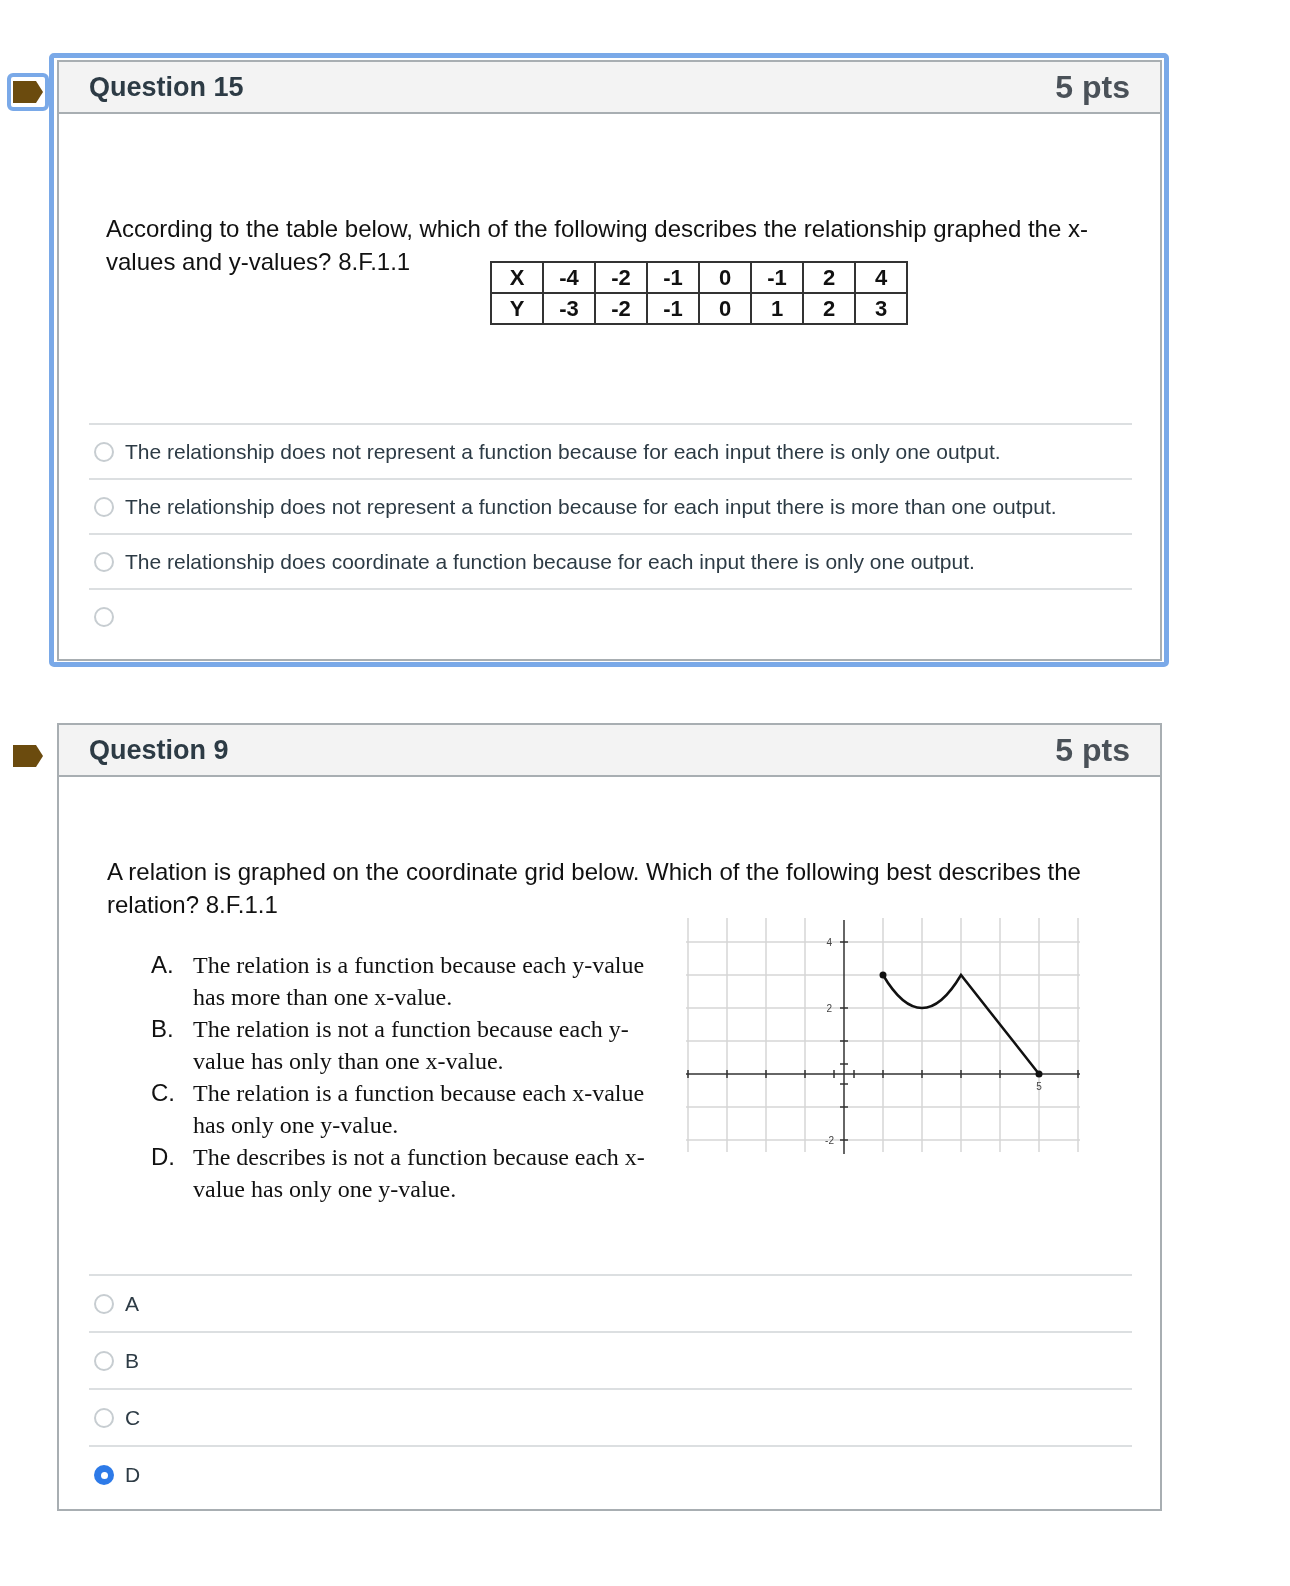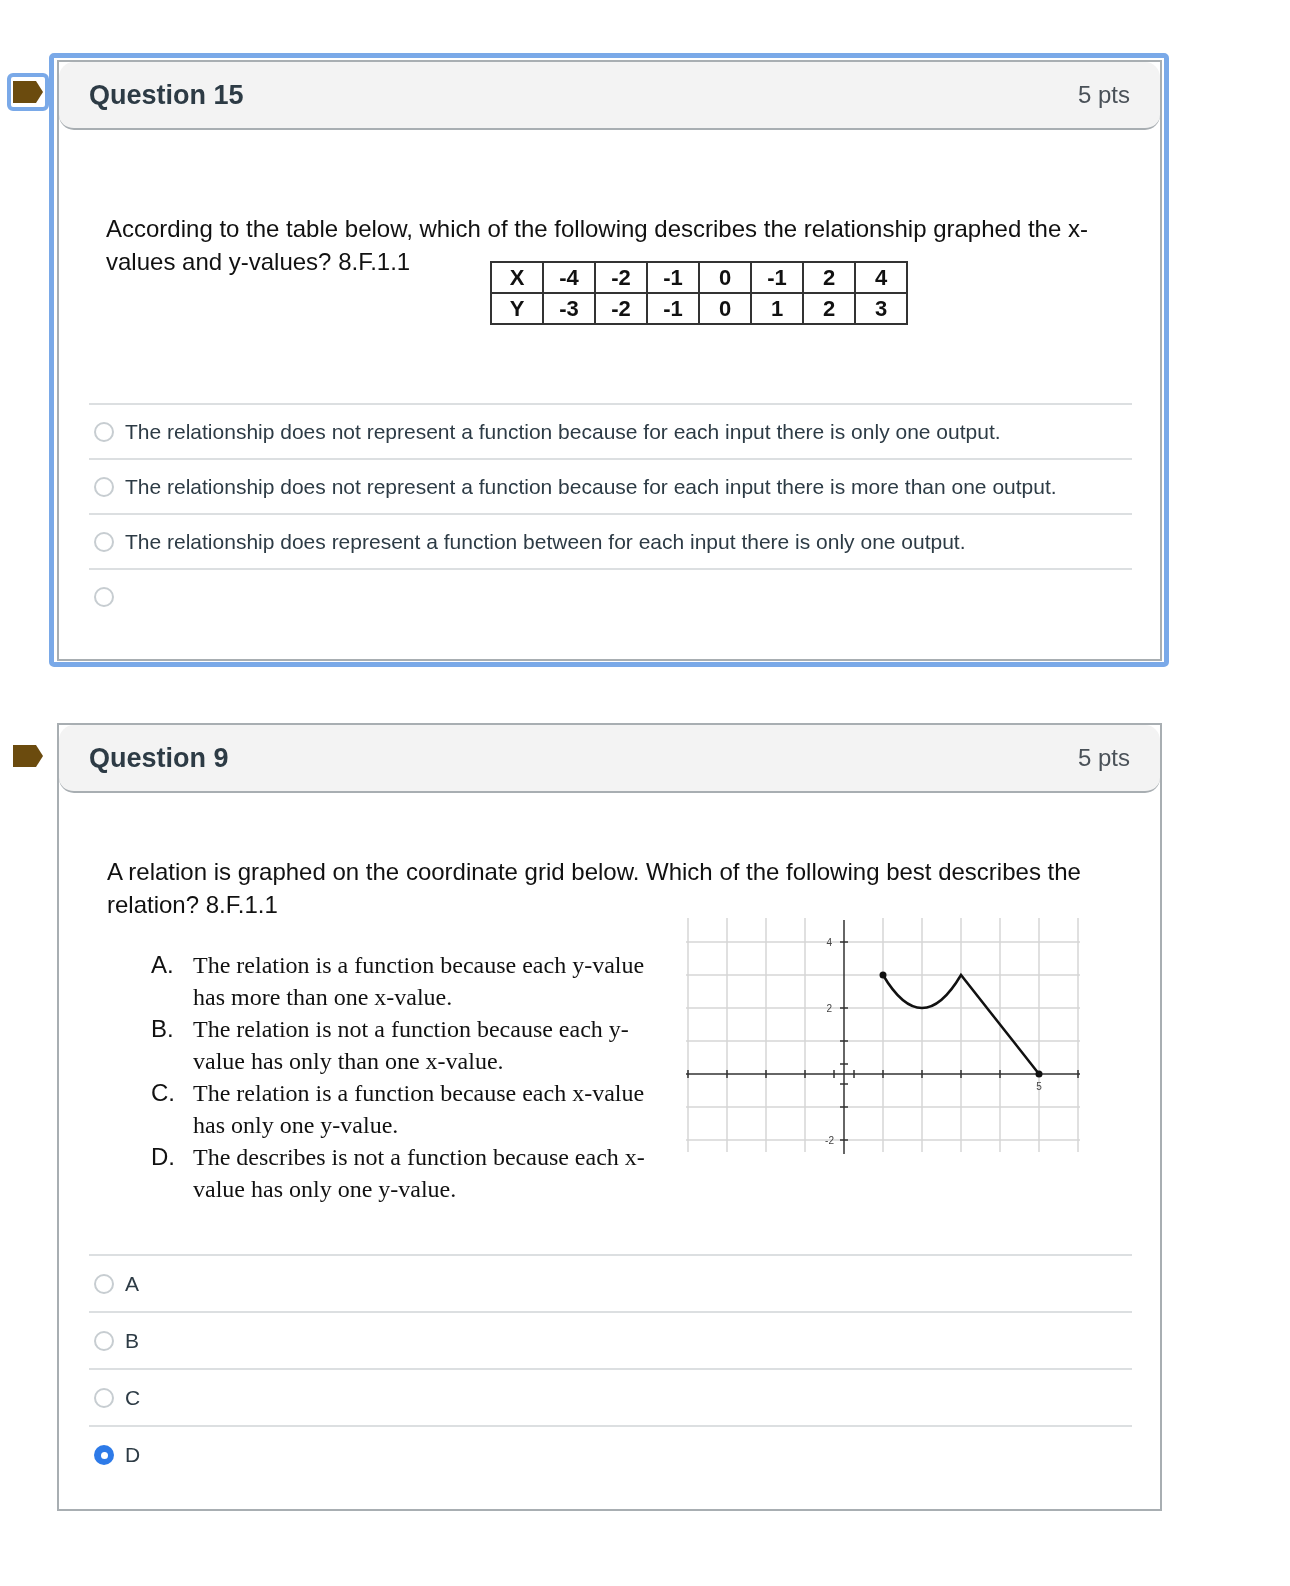--- a/index.html
+++ b/index.html
@@ -2,28 +2,28 @@
 <html><head>
 <meta charset="utf-8">
 <style>
   html, body { margin:0; padding:0; background:#ffffff; }
   body { width:1290px; height:1586px; position:relative; font-family:"Liberation Sans", sans-serif; color:#2d3b45; }
   .flag { position:absolute; width:30px; height:22px; }
   .flag svg { display:block; }
   .flag-focus { position:absolute; left:7px; top:73px; width:42px; height:38px; border:4px solid #7aa9e8; border-radius:6px; box-sizing:border-box; }
   .q-outer-focus { position:absolute; left:49px; top:53px; width:1120px; height:614px; border:5px solid #7aa9e8; border-radius:5px; box-sizing:border-box; }
   .q { position:absolute; left:57px; width:1105px; border:2px solid #a8aeb2; box-sizing:border-box; background:#fff; }
-  .q-head { height:68px; background:#f3f3f3; border-bottom:2px solid #a8aeb2; display:flex; align-items:center; justify-content:space-between; padding:0 30px; box-sizing:border-box;border-radius:15px; }
+  .q-head { height:52px; background:#f3f3f3; border-bottom:2px solid #a8aeb2; display:flex; align-items:center; justify-content:space-between; padding:0 30px; box-sizing:border-box; }
   .q-title { font-size:27px; font-weight:bold; color:#2d3b45; }
-  .q-pts { font-size:24px; font-weight:normal; color:#4a5158; }
+  .q-pts { font-size:32px; font-weight:bold; color:#4a5158; }
   .prompt { position:absolute; font-size:24px; line-height:33px; color:#111; }
   .prompt b { font-weight:normal; }
   table.xy { position:absolute; border-collapse:collapse; font-size:22px; font-weight:bold; color:#111; }
   table.xy td { border:2px solid #333; width:50px; height:29px; text-align:center; padding:0; }
-  .answers { position:absolute; left:30px; width:1043px; }
+  .answers { position:absolute; left:30px; width:1043px;margin-top:20px; }
   .ans { border-top:2px solid #dcdfe1; height:55px; display:flex; align-items:center; font-size:21px; color:#2d3b45; box-sizing:border-box; }
   .radio { width:20px; height:20px; border:2px solid #c7cdd1; border-radius:50%; box-sizing:border-box; margin-left:5px; margin-right:11px; flex:none; background:#fff; }
   .radio.checked { border:none; background:#2d7ae8; position:relative; }
   .radio.checked::after { content:""; position:absolute; left:7px; top:7px; width:7px; height:7px; border-radius:50%; background:#fff; }
   .choices { position:absolute; left:92px; top:155px; font-size:24px; line-height:32px; color:#111; }
   .choice { display:flex; }
   .choice .lt { width:42px; flex:none; }
   .choice .tx { width:470px;font-family:Liberation Serif, serif; }
   .graph { position:absolute; }
 </style>
@@ -74,21 +74,21 @@
     <label class="ans">
       <span class="radio"></span>
       <span>The relationship does not represent a function because for each input there is only one output.</span>
     </label>
     <label class="ans">
       <span class="radio"></span>
       <span>The relationship does not represent a function because for each input there is more than one output.</span>
     </label>
     <label class="ans">
       <span class="radio"></span>
-      <span>The relationship does represent a function between for each input there is only one output.</span>
+      <span>The relationship does coordinate a function because for each input there is only one output.</span>
     </label>
     <label class="ans">
       <span class="radio"></span>
     </label>
   </div>
 </div>
 
 <div class="flag" style="left:13px;top:745px;">
   <svg width="30" height="22" viewBox="0 0 30 22">
       <polygon points="0,0 23,0 30,11 23,22 0,22" fill="#6b4b0e"></polygon>

